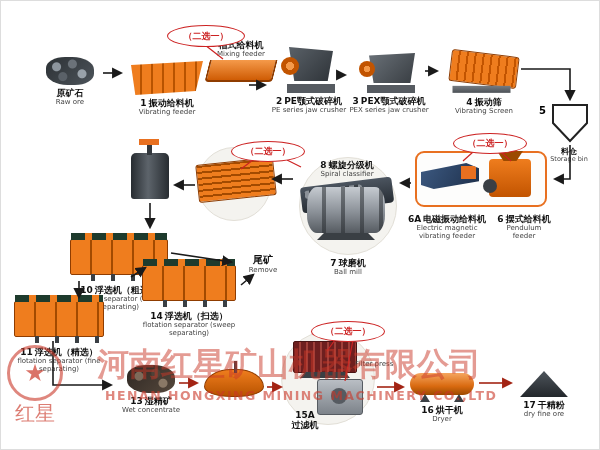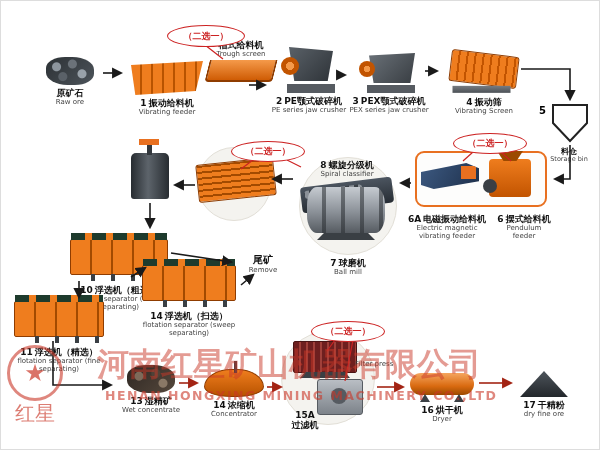--- a/index.html
+++ b/index.html
@@ -118,21 +118,21 @@
     <div class="m m-rocks"></div>
     <div class="label">
       <div class="l1"><span>原矿石</span></div>
       <div class="en">Raw ore</div>
     </div>
   </div>
 
   <div class="node" style="left:198px;top:36px;width:84px;">
     <div class="label">
       <div class="l1"><span>槽式给料机</span></div>
-      <div class="en">Trough screen</div>
+      <div class="en">Mixing feeder</div>
     </div>
     <div class="m m-trough"></div>
   </div>
 
   <div class="node" style="left:124px;top:54px;width:84px;">
     <div class="m m-vib"></div>
     <div class="label">
       <div class="l1"><span class="num">1</span><span>振动给料机</span></div>
       <div class="en">Vibrating feeder</div>
     </div>
@@ -256,24 +256,20 @@
   <div class="node" style="left:114px;top:364px;width:72px;">
     <div class="m m-rocks brown"></div>
     <div class="label">
       <div class="l1"><span class="num">13</span><span>湿精矿</span></div>
       <div class="en">Wet concentrate</div>
     </div>
   </div>
 
   <div class="node" style="left:194px;top:356px;width:78px;">
     <div class="m m-conc"></div>
-    <div class="label">
-      <div class="l1"><span class="num">14</span><span>浓缩机</span></div>
-      <div class="en">Concentrator</div>
-    </div>
   </div>
 
   <div class="node" style="left:292px;top:340px;">
     <div class="m m-fpress"></div>
   </div>
   <div class="node" style="left:354px;top:356px;width:48px;">
     <div class="label" style="text-align:left;">
       <div class="en">Filter press</div>
     </div>
   </div>

